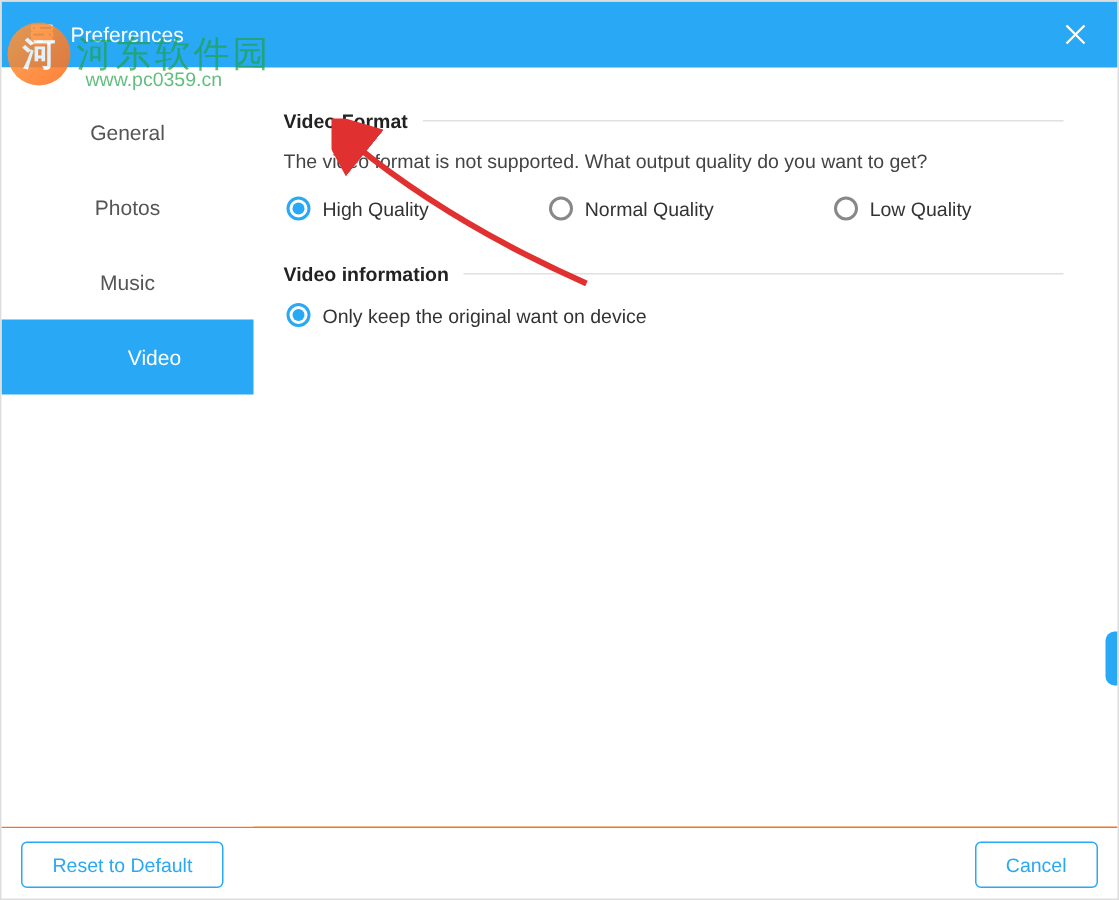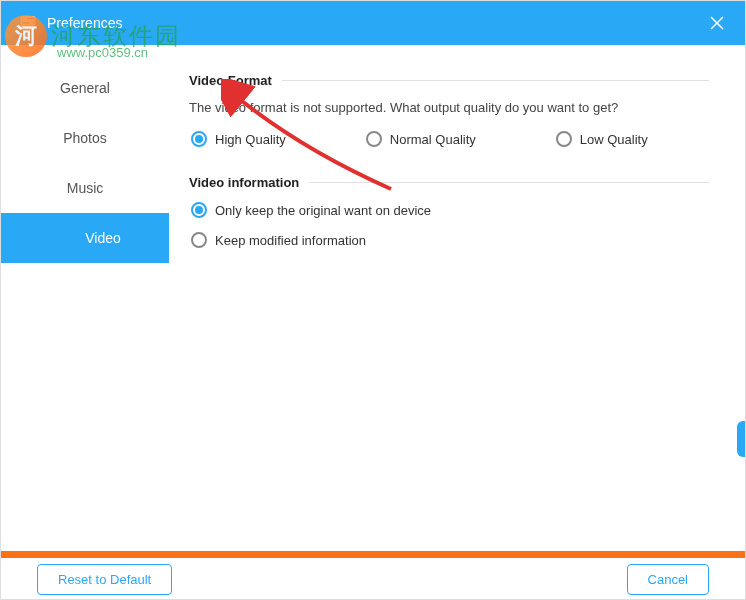--- a/index.html
+++ b/index.html
@@ -131,25 +131,25 @@
     }
     .radio.selected .radio-circle::after {
       content: "";
       width: 8px;
       height: 8px;
       background: #29a8f5;
       border-radius: 50%;
     }
     .footer {
       height: 50px;
-      border-top: 7px solid #f97316;
+      border-top: 1px solid #f97316;
       display: flex;
       align-items: center;
       justify-content: space-between;
-      padding: 0 36px;
+      padding: 0 13px;
     }
     .btn {
       padding: 7px 20px;
       border-radius: 4px;
       font-size: 13px;
       cursor: pointer;
       border: 1px solid;
       min-width: 80px;
       text-align: center;
     }
@@ -286,24 +286,20 @@
     </div>
 
     <div class="section-title">
       <span>Video information</span>
     </div>
     <div class="radio-col">
       <div class="radio selected">
         <span class="radio-circle"></span>
         <span>Only keep the original want on device</span>
       </div>
-      <div class="radio">
-        <span class="radio-circle"></span>
-        <span>Keep modified information</span>
-      </div>
     </div>
   </div>
 </div>
 
 <div class="footer">
   <div class="btn btn-outline">
     <span>Reset to Default</span>
   </div>
   <div class="footer-right">
     <div class="btn btn-outline">

